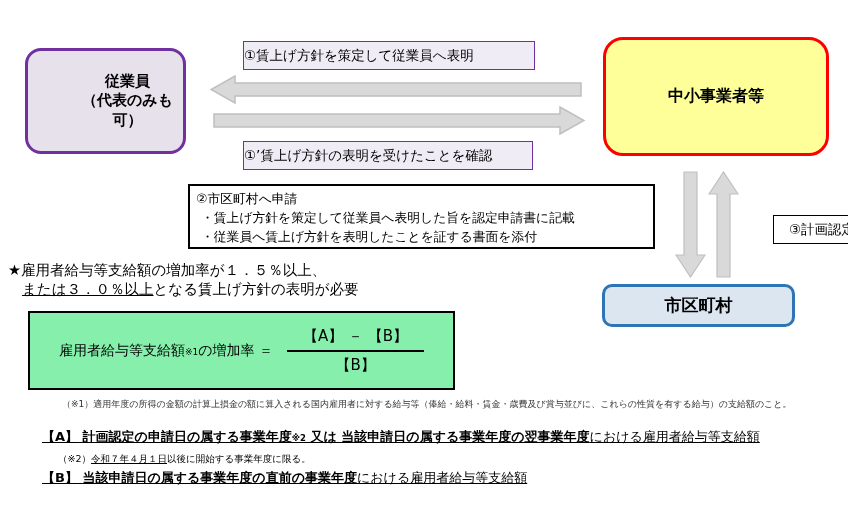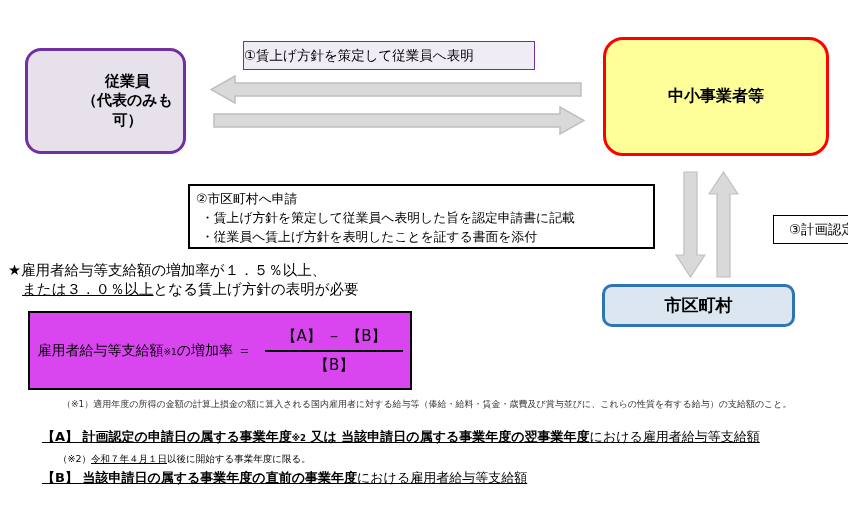--- a/index.html
+++ b/index.html
@@ -34,22 +34,22 @@
       background:#fff; border:2px solid #000; font-size:12.8px; line-height:1.5;
       padding:3px 6px 0 6px; }
   .step2-box .bullet { padding-left:5px; }
 
   
   .req-line1 { left:8px; top:261px; font-size:14.5px; white-space:nowrap; }
   .req-line2 { left:22px; top:280px; font-size:14.5px; white-space:nowrap; }
   .red-underline { color:#000000; text-decoration:underline; }
 
   
-  .formula-box { left:28px; top:311px; width:384px; height:79px;
-      background:#d946ef; border:2.5px solid #000;
+  .formula-box { left:28px; top:311px; width:427px; height:79px;
+      background:#86efac; border:2.5px solid #000;
       display:flex; align-items:center; justify-content:center; gap:14px; font-size:14px; }
   .formula-lhs { white-space:nowrap; }
   .fn-mark { font-size:9px; }
   .fraction { display:inline-block; text-align:center; font-size:15px; }
   .fraction .numer { border-bottom:2px solid #000; padding:0 16px 4px 16px; }
   .fraction .denom { padding-top:4px; }
 
   
   .note1 { left:62px; top:398px; font-size:9px; color:#333; white-space:nowrap; }
   .item-line { left:42px; font-size:13px; font-weight:bold; white-space:nowrap;text-decoration:underline; }
@@ -85,20 +85,23 @@
   </div>
 
   <svg class="abs" style="left:210px; top:75px;" width="372" height="29" viewBox="0 0 372 29">
     <polygon points="371,8 25,8 25,1 1,14.5 25,28 25,21 371,21" fill="#D9D9D9" stroke="#BFBFBF" stroke-width="1.5"></polygon>
   </svg>
 
   <svg class="abs" style="left:213px; top:106px;" width="372" height="29" viewBox="0 0 372 29">
     <polygon points="1,8 347,8 347,1 371,14.5 347,28 347,21 1,21" fill="#D9D9D9" stroke="#BFBFBF" stroke-width="1.5"></polygon>
   </svg>
 
+  <div class="abs step-label step1c">
+    <span>①’賃上げ方針の表明を受けたことを確認</span>
+  </div>
 
   <div class="abs step2-box">
     <div>②市区町村へ申請</div>
     <div class="bullet">・賃上げ方針を策定して従業員へ表明した旨を認定申請書に記載</div>
     <div class="bullet">・従業員へ賃上げ方針を表明したことを証する書面を添付</div>
   </div>
 
   <svg class="abs" style="left:675px; top:171px;" width="31" height="107" viewBox="0 0 31 107">
     <polygon points="9,1 22,1 22,84 30,84 15.5,106 1,84 9,84" fill="#D9D9D9" stroke="#BFBFBF" stroke-width="1.2"></polygon>
   </svg>

